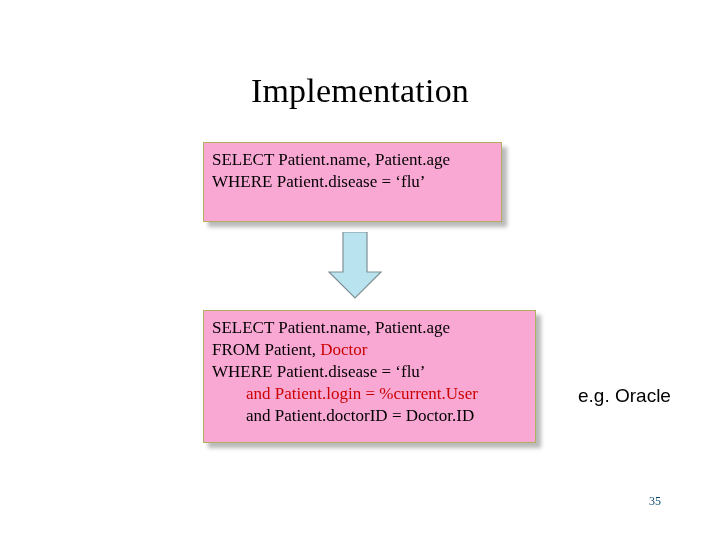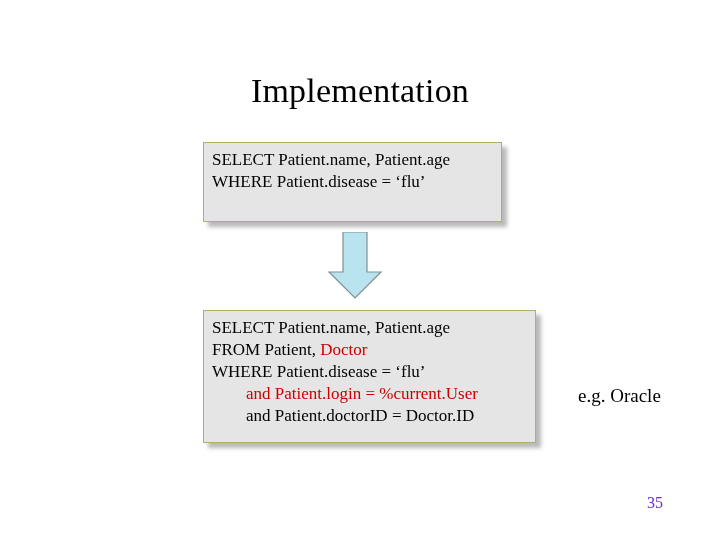--- a/index.html
+++ b/index.html
@@ -27,21 +27,21 @@
     top: 72px;
     width: 720px;
     text-align: center;
     font-family: "Liberation Serif", serif;
     font-size: 34px;
     color: #000000;
     letter-spacing: 0.2px;
   }
   .sqlbox {
     position: absolute;
-    background: #e5e5e5;
+    background: #f9a8d4;
     border: 1px solid #b0b060;
     box-shadow: 5px 5px 4px rgba(100,100,100,0.45);
     font-family: "Liberation Serif", serif;
     font-size: 17px;
     line-height: 22px;
     color: #000000;
     padding: 6px 8px 8px 8px;
     box-sizing: border-box;
   }
   #box1 {
@@ -69,34 +69,34 @@
     position: absolute;
     left: 327px;
     top: 232px;
     width: 56px;
     height: 68px;
   }
   .note {
     position: absolute;
     left: 578px;
     top: 385px;
-    font-family: Liberation Serif, serif;
+    font-family: Liberation Sans, sans-serif;
     font-size: 19px;
     color: #000000;
     white-space: pre;
   }
   .pagenum {
     position: absolute;
     left: 640px;
     top: 494px;
     width: 30px;
     text-align: center;
     font-family: "Liberation Serif", serif;
-    font-size: 16px;
-    color: #6d28d9;
+    font-size: 12px;
+    color: #0c4a6e;
   }
 </style>
 </head>
 <body>
 
 <div id="slide">
 
   <div class="title">Implementation</div>
 
   <div class="sqlbox" id="box1">

